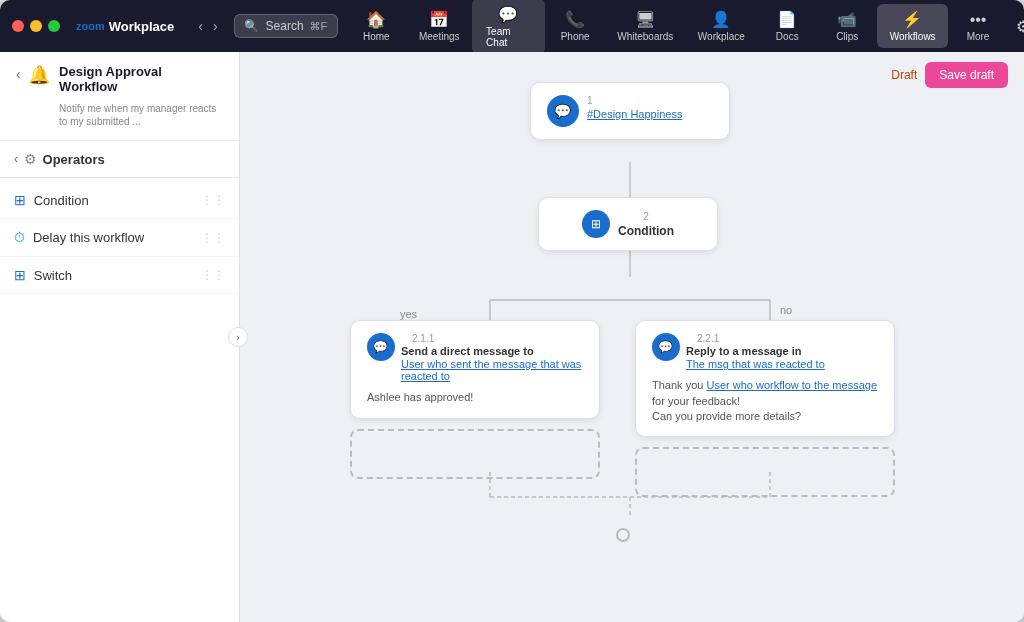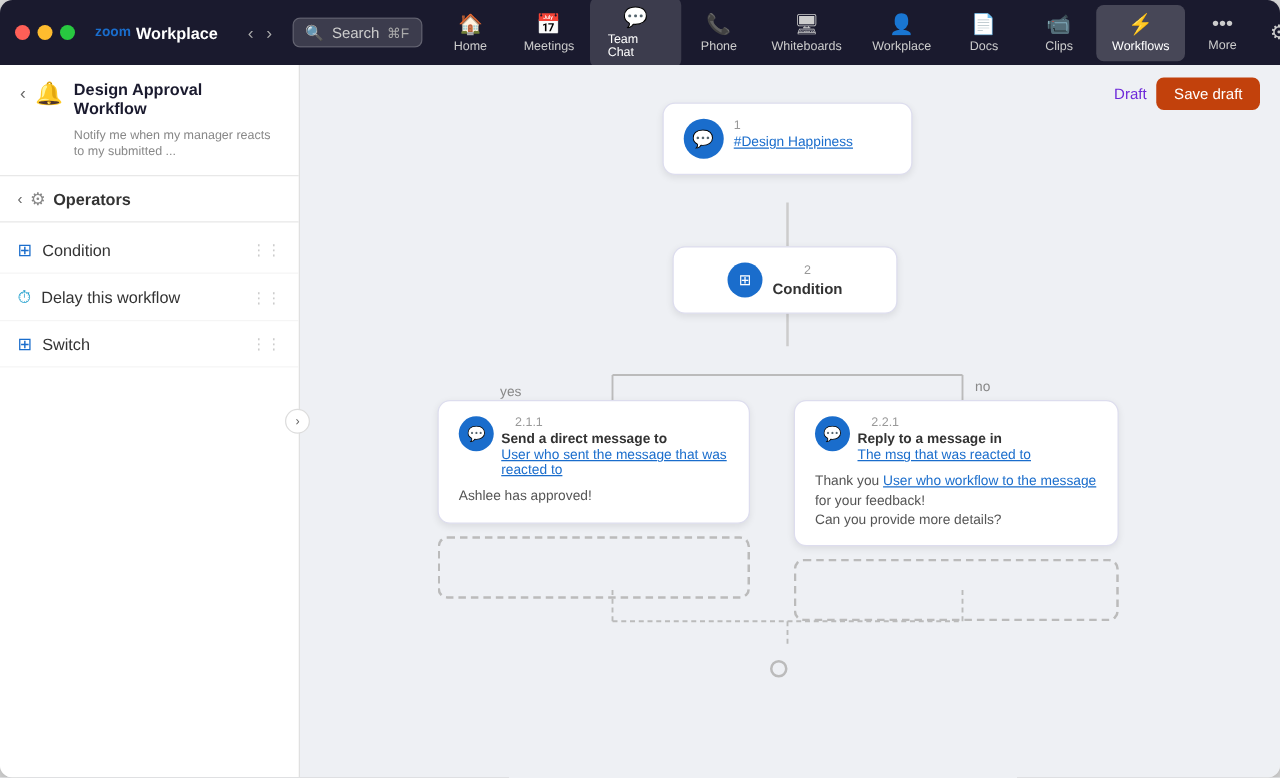--- a/index.html
+++ b/index.html
@@ -162,23 +162,23 @@
     .canvas-topbar {
       position: absolute;
       top: 0;
       right: 0;
       display: flex;
       align-items: center;
       gap: 8px;
       padding: 10px 16px;
       z-index: 5;
     }
-    .draft-label { font-size: 12px; color: #6d28d9; }
+    .draft-label { font-size: 12px; color: #c2410c; }
     .save-btn {
-      background: #c2410c;
+      background: #ec4899;
       color: #fff;
       border: none;
       border-radius: 6px;
       padding: 6px 14px;
       font-size: 12px;
       cursor: pointer;
       font-weight: 500;
     }
 
     .node-card {

